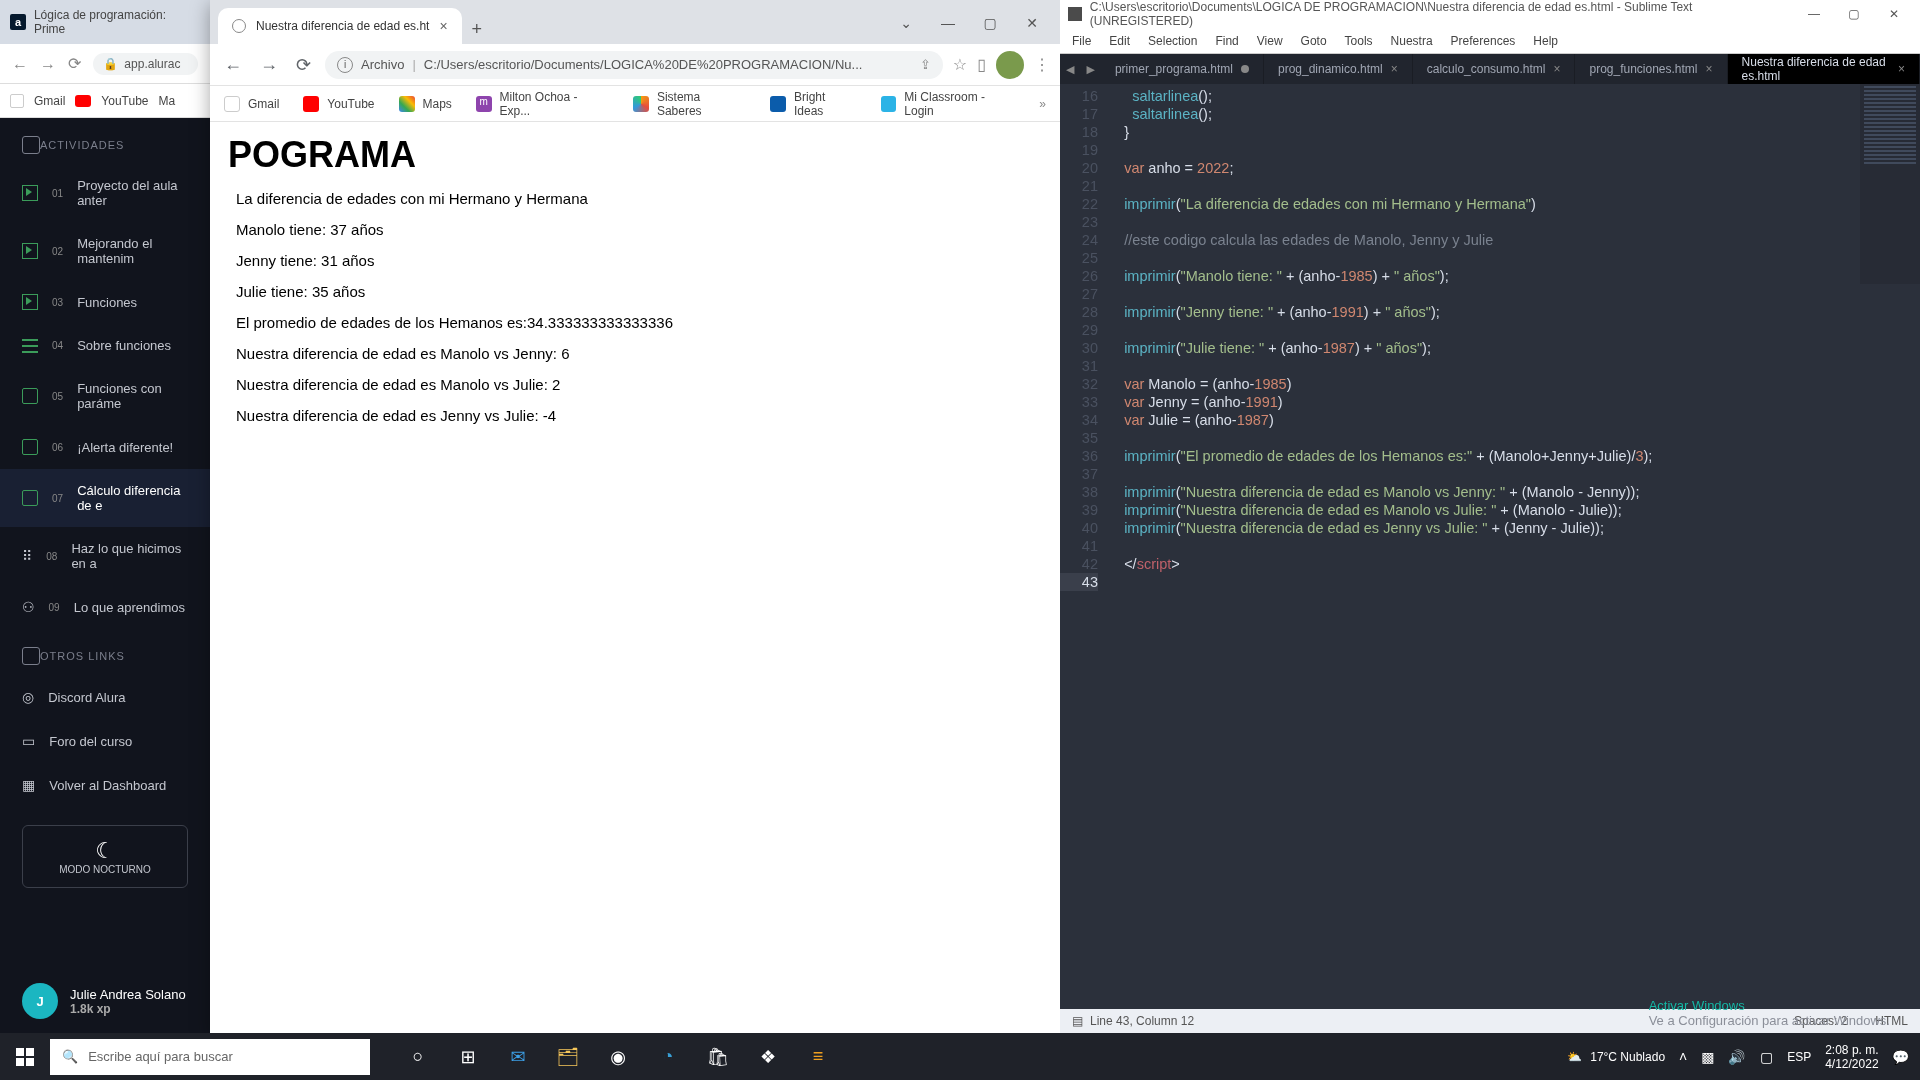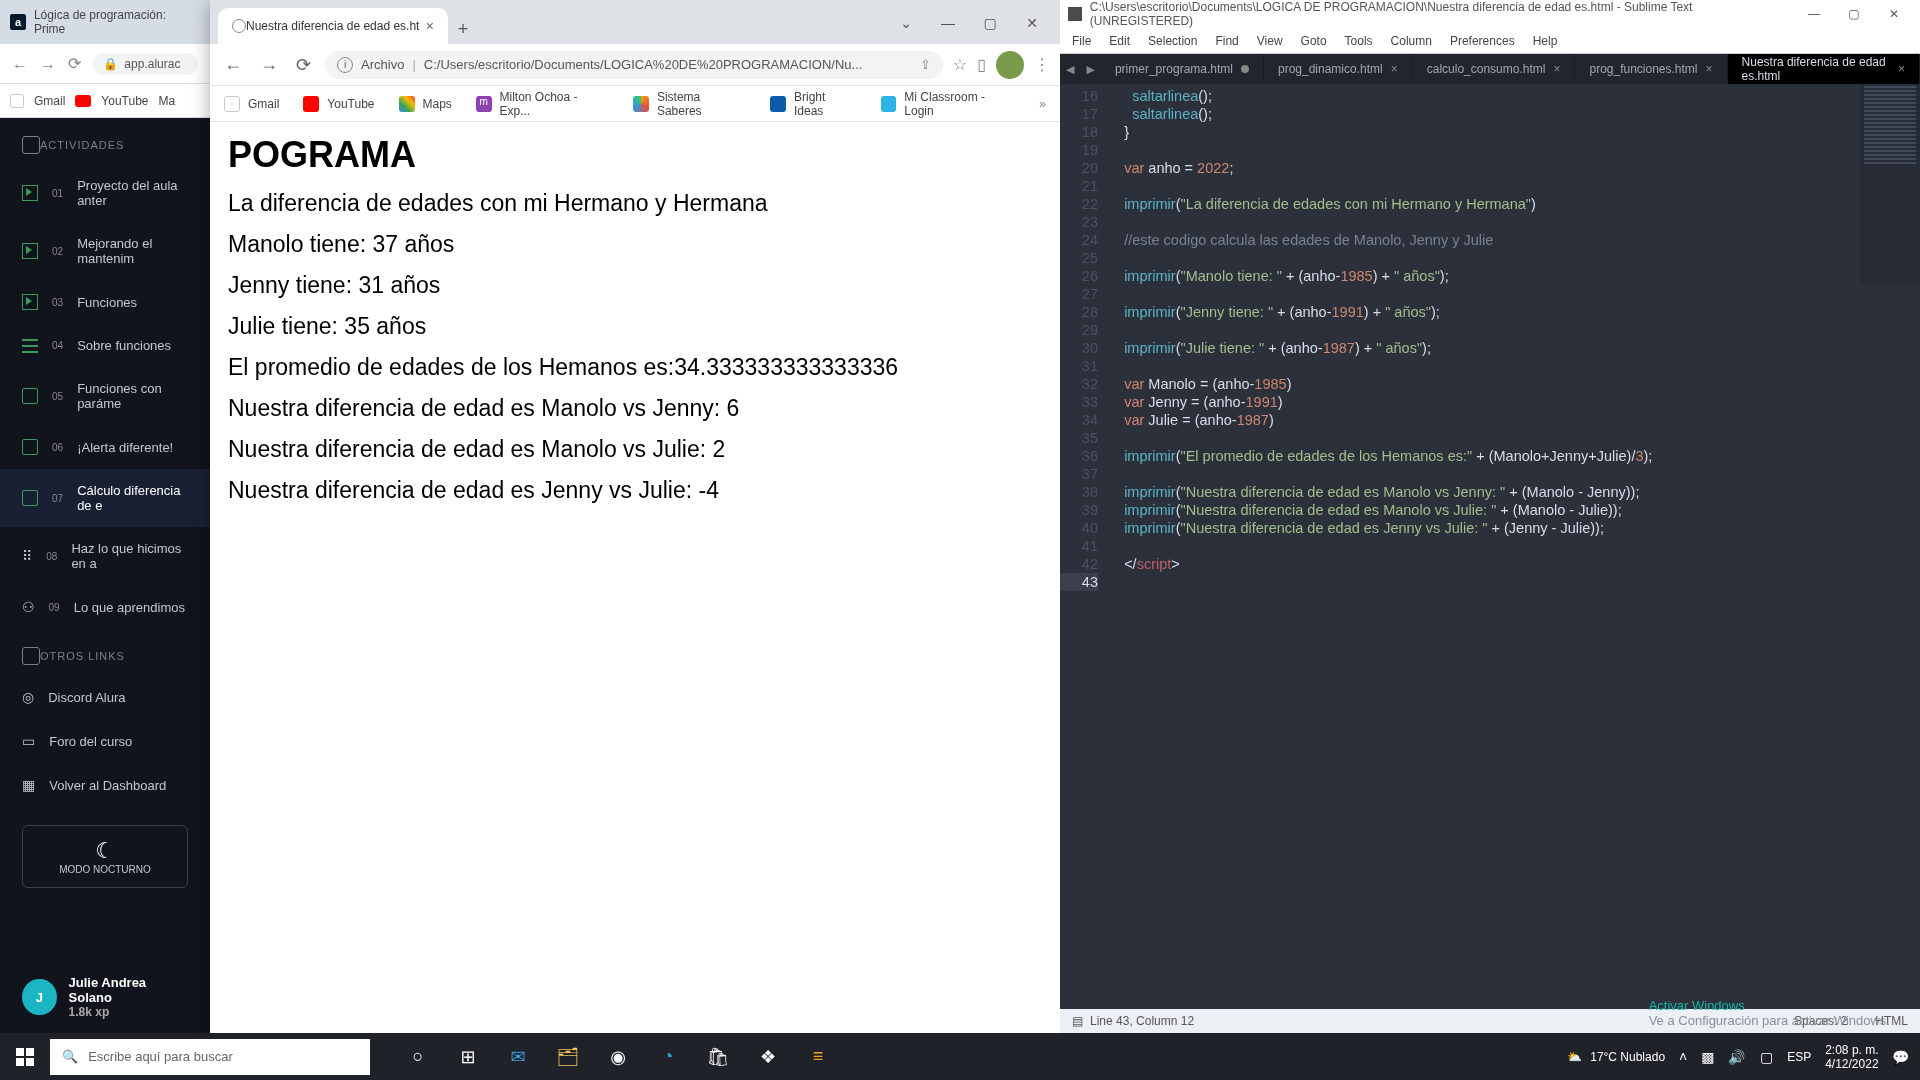--- a/index.html
+++ b/index.html
@@ -24,43 +24,43 @@
 .ni-play::after{content:"";position:absolute;left:3px;top:2px;border-left:6px solid #3b9c5a;border-top:4px solid transparent;border-bottom:4px solid transparent}
 .ni-book{border:1.5px solid #3b9c5a;border-radius:2px}
 .ni-list{display:flex;flex-direction:column;justify-content:space-between;height:14px}
 .ni-list span{height:2px;background:#3b9c5a}
 .ni-dots{color:#c4c7cf;font-size:14px}
 .ni-num{font-size:10px;color:#888}
 .modo-box{margin:18px 22px;border:1px solid #3b3f4a;border-radius:6px;padding:12px;text-align:center;font-size:10px;color:#c4c7cf}
 .modo-box .moon{font-size:22px;color:#fff}
 .user-row{display:flex;align-items:center;gap:12px;padding:14px 22px;position:absolute;bottom:0;width:100%}
 .user-row .avatar{width:36px;height:36px;background:#1bb6c1;border-radius:50%;color:#fff;display:flex;align-items:center;justify-content:center;font-weight:bold}
-.user-row .uname{font-size:13px;color:#fff;font-weight:700}
+.user-row .uname{font-size:13px;color:#fff;font-weight:400}
 .user-row .uxp{font-size:12px;color:#aaa;font-weight:600}
 
 
 .chrome{position:absolute;left:210px;top:0;width:850px;height:1033px;background:#fff;box-shadow:0 4px 18px rgba(0,0,0,.35)}
 .ch-tabs{height:44px;background:#dee1e6;display:flex;align-items:flex-end;padding:0 8px}
-.ch-tab{background:#fff;border-radius:10px 10px 0 0;height:36px;display:flex;align-items:center;padding:0 14px;font-size:12px;color:#333;min-width:230px}
+.ch-tab{background:#fff;border-radius:10px 10px 0 0;height:36px;display:flex;align-items:center;gap:10px;padding:0 14px;font-size:12px;color:#333;min-width:230px}
 .ch-tab .dot{width:14px;height:14px;border:1.5px solid #888;border-radius:50%}
 .ch-tab .tx{font-size:14px;color:#666;margin-left:auto;cursor:pointer}
 .ch-newtab{width:30px;height:30px;display:flex;align-items:center;justify-content:center;color:#555;font-size:18px}
 .ch-win{margin-left:auto;display:flex;gap:2px;margin-bottom:6px}
 .ch-win div{width:40px;height:30px;display:flex;align-items:center;justify-content:center;color:#555;font-size:14px}
 .ch-addr{height:42px;background:#fff;border-bottom:1px solid #e3e3e3;display:flex;align-items:center;gap:10px;padding:0 10px}
 .ch-addr .nava{color:#5f6368;font-size:18px;padding:4px}
 .ch-url{flex:1;background:#f1f3f4;border-radius:18px;padding:6px 12px;font-size:13px;color:#555;display:flex;align-items:center;gap:8px}
 .ch-url .info{width:16px;height:16px;border:1.5px solid #888;border-radius:50%;display:flex;align-items:center;justify-content:center;font-size:10px}
 .ch-prof{width:28px;height:28px;background:#7a9a4c;border-radius:50%}
 .ch-bmk{height:36px;background:#fff;border-bottom:1px solid #e3e3e3;display:flex;align-items:center;gap:24px;padding:0 14px;font-size:12px;color:#444}
 .bm{display:flex;align-items:center;gap:8px}
 .bm .bic{width:16px;height:16px;border-radius:3px}
 .ch-body{padding:12px 18px;font-family:"Times New Roman",serif;color:#000}
 .ch-body h1{font-size:36px;font-weight:bold;margin-bottom:8px}
-.ch-body p{font-size:23px;margin:14px 0}
+.ch-body p{font-size:15px;margin:14px 8px}
 
 
 .subl{position:absolute;left:1060px;top:0;width:860px;height:1033px;background:#2b303b;color:#d8dee9}
 .sub-title{height:28px;background:#fff;display:flex;align-items:center;gap:8px;padding:0 8px;font-size:12px;color:#555}
 .sub-title .sico{width:14px;height:14px;background:#4b4b4b}
 .sub-title .wc{margin-left:auto;display:flex;gap:4px}
 .sub-title .wc div{width:36px;height:22px;display:flex;align-items:center;justify-content:center}
 .sub-menu{height:26px;background:#fff;display:flex;align-items:center;gap:2px;padding:0 4px;font-size:12px;color:#444;border-bottom:1px solid #ccc}
 .sub-menu span{padding:3px 8px}
 .sub-tabs{height:30px;background:#21252e;display:flex;align-items:center}
@@ -304,21 +304,21 @@
     </div>
   </div>
   <div class="sub-menu">
     <span>File</span>
     <span>Edit</span>
     <span>Selection</span>
     <span>Find</span>
     <span>View</span>
     <span>Goto</span>
     <span>Tools</span>
-    <span>Column</span>
+    <span>Nuestra</span>
     <span>Preferences</span>
     <span>Help</span>
   </div>
   <div class="sub-tabs">
     <span class="arrw">◀</span>
     <span class="arrw">▶</span>
     <div class="st-tab">
         <span>primer_programa.html</span>
         <span class="td"></span>
       </div>

